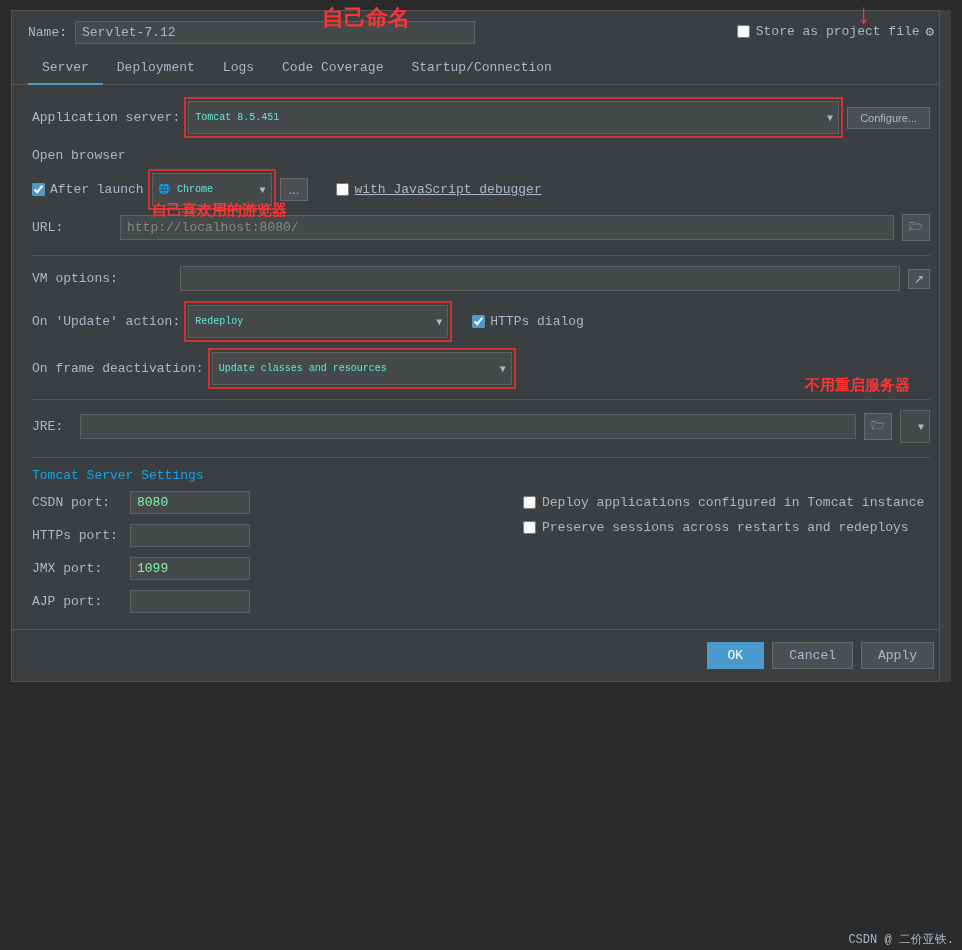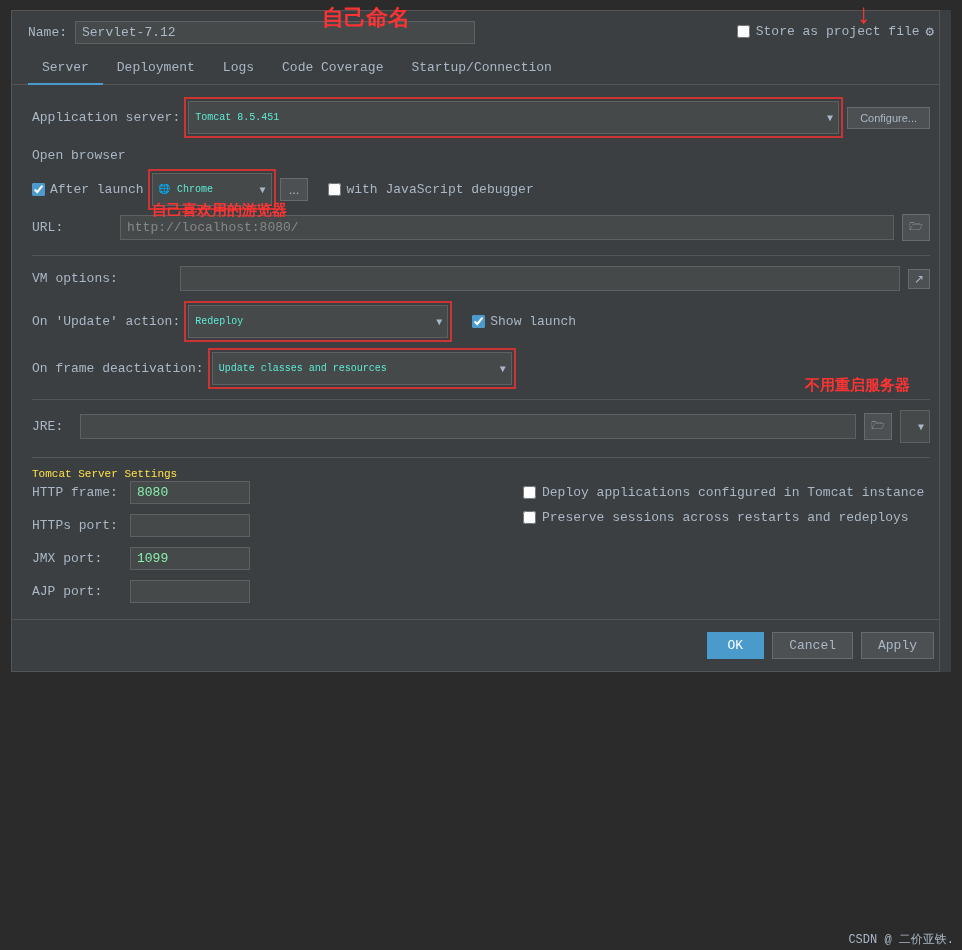--- a/index.html
+++ b/index.html
@@ -231,23 +231,23 @@
       flex: 1;
       background: #45494a;
       border: 1px solid #5f6161;
       color: #a9b7c6;
       font-family: 'Courier New', Courier, monospace;
       font-size: 13px;
       padding: 4px 6px;
     }
 
     .tomcat-settings-title {
-      color: #fde047;
-      font-size: 11px;
-      margin-bottom: 1px;
+      color: #0ea5e9;
+      font-size: 13px;
+      margin-bottom: 8px;
     }
 
     .settings-grid {
       display: grid;
       grid-template-columns: 1fr 1fr;
       gap: 10px 20px;
     }
 
     .settings-left {
       display: flex;
@@ -435,21 +435,21 @@
           <div class="select-wrapper red-outline">
             <select class="select-field" style="width:120px;">
               <option>🌐 Chrome</option>
               <option>Firefox</option>
               <option>Edge</option>
             </select>
           </div>
 
           <button class="ellipsis-btn">...</button>
 
-          <label class="checkbox-label" style="margin-left:12px;">
+          <label class="checkbox-label" style="margin-left:20px;text-decoration:underline;">
             <input type="checkbox" style="">
             <span>with JavaScript debugger</span>
           </label>
 
           <span style="position:absolute;left:120px;top:28px;color:#ff3333;font-size:15px;font-weight:bold;white-space:nowrap;">自己喜欢用的游览器</span>
         </div>
 
         <div class="url-row">
           <span class="field-label field-label-short">URL:</span>
           <input class="url-input" type="text" value="http://localhost:8080/" style="">
@@ -470,21 +470,21 @@
         <div class="select-wrapper red-outline">
           <select class="select-field" style="width:260px;">
             <option>Redeploy</option>
             <option>Update classes and resources</option>
             <option>Restart server</option>
             <option>Do nothing</option>
           </select>
         </div>
         <label class="checkbox-label" style="margin-left:16px;">
           <input type="checkbox" checked="" style="">
-          <span>Show launch</span>
+          <span>HTTPs dialog</span>
         </label>
       </div>
 
       <div class="field-row" style="position:relative;">
         <span class="field-label" style="min-width:160px;">On frame deactivation:</span>
         <div class="select-wrapper red-outline">
           <select class="select-field" style="width:300px;">
             <option>Update classes and resources</option>
             <option>Redeploy</option>
             <option>Restart server</option>
@@ -508,21 +508,21 @@
         </div>
       </div>
 
       <hr class="divider">
 
       <div class="tomcat-settings-title">Tomcat Server Settings</div>
 
       <div class="settings-grid">
         <div class="settings-left">
           <div class="port-row">
-            <span class="port-label">HTTP frame:</span>
+            <span class="port-label">CSDN port:</span>
             <input class="port-input" type="text" value="8080" style="">
           </div>
           <div class="port-row">
             <span class="port-label">HTTPs port:</span>
             <input class="port-input" type="text" value="" style="">
           </div>
           <div class="port-row">
             <span class="port-label">JMX port:</span>
             <input class="port-input" type="text" value="1099" style="">
           </div>

